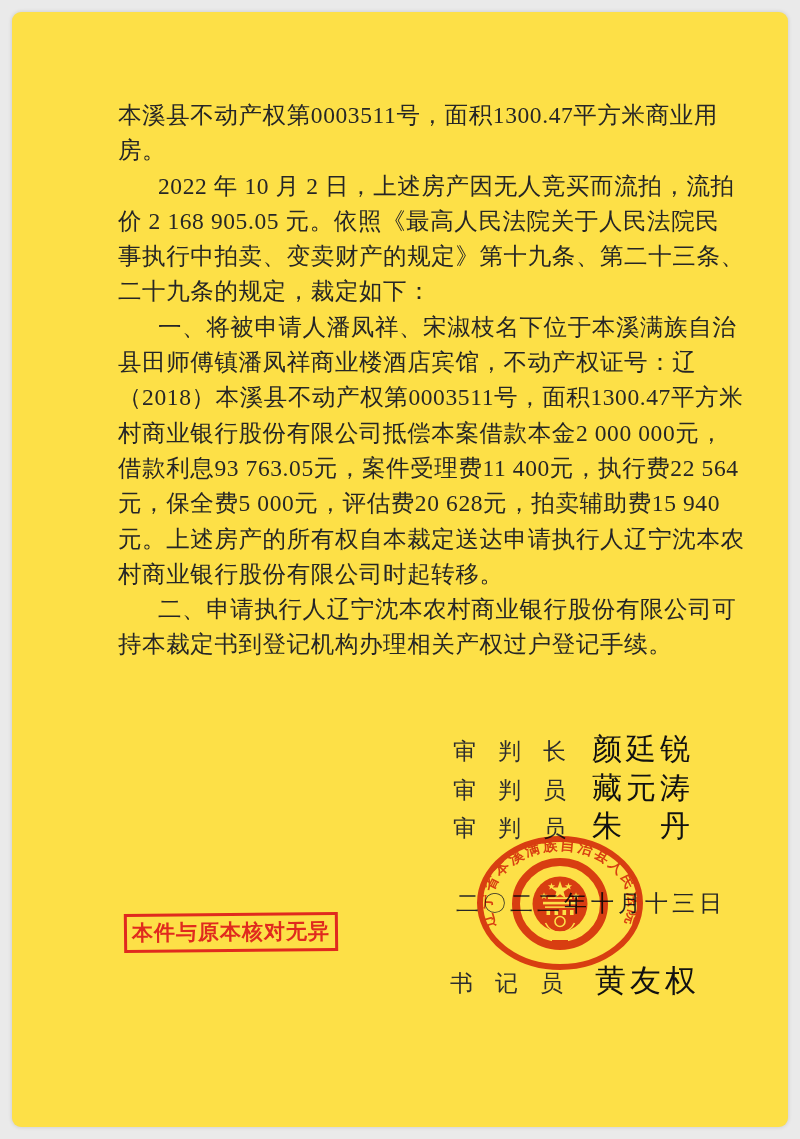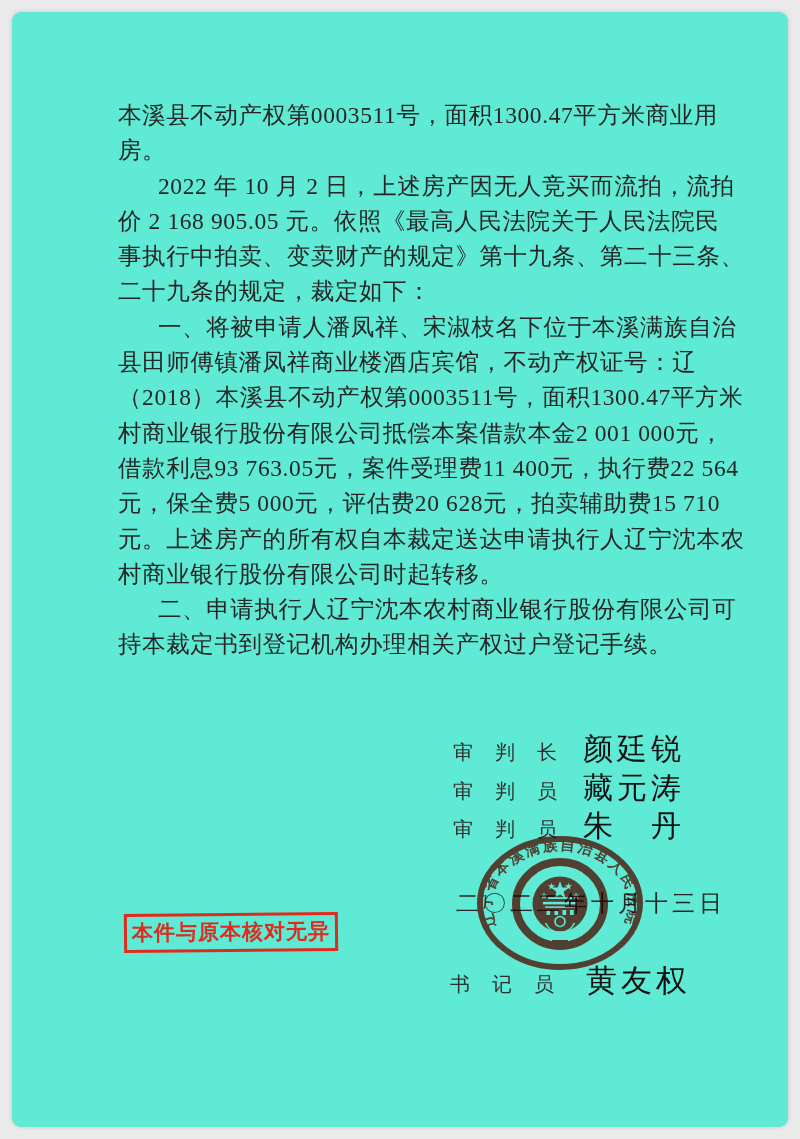--- a/index.html
+++ b/index.html
@@ -4,34 +4,34 @@
 <style>
   html,body{margin:0;padding:0;}
   body{
     width:800px;height:1139px;
     background:#eaeaea;
     font-family:"Liberation Serif","DejaVu Serif",serif;
     position:relative;overflow:hidden;
   }
   .paper{
     position:absolute;left:12px;top:12px;width:776px;height:1115px;
-    background:#5eead4;border-radius:9px;
+    background:#fde047;border-radius:9px;
     box-shadow:0 0 4px rgba(0,0,0,.15);
   }
   
   .body-text{
     position:absolute;left:106px;top:86px;width:586px;
     color:#262626;font-size:23.5px;letter-spacing:.6px;
   }
   .line{height:35.3px;line-height:35.3px;white-space:nowrap;}
   .line.indent{padding-left:40px;text-align:right;}
   
   .sig-block{position:absolute;left:441px;top:718px;color:#262626;}
   .sig-row{height:38.5px;line-height:38.5px;white-space:nowrap;}
-  .role{font-size:20px;letter-spacing:22px;color:#2e2e2e;}
+  .role{font-size:23px;letter-spacing:22px;color:#2e2e2e;}
   .sig-name{font-size:30px;font-weight:normal;letter-spacing:4px;color:#111;margin-left:4px;}
   .date-line{
     position:absolute;left:444px;top:876px;
     font-size:23px;letter-spacing:4px;color:#262626;white-space:nowrap;
   }
   .clerk-row{position:absolute;left:438px;top:948px;white-space:nowrap;}
   .clerk-row .sig-name{margin-left:10px;font-size:31px;}
   
   .seal{
     position:absolute;left:456px;top:815px;width:184px;height:152px;
@@ -55,23 +55,23 @@
   <div class="body-text">
     <div class="line">本溪县不动产权第0003511号，面积1300.47平方米商业用</div>
     <div class="line">房。</div>
     <div class="line indent">2022 年 10 月 2 日，上述房产因无人竞买而流拍，流拍</div>
     <div class="line">价 2 168 905.05 元。依照《最高人民法院关于人民法院民</div>
     <div class="line">事执行中拍卖、变卖财产的规定》第十九条、第二十三条、</div>
     <div class="line">二十九条的规定，裁定如下：</div>
     <div class="line indent">一、将被申请人潘凤祥、宋淑枝名下位于本溪满族自治</div>
     <div class="line">县田师傅镇潘凤祥商业楼酒店宾馆，不动产权证号：辽</div>
     <div class="line">（2018）本溪县不动产权第0003511号，面积1300.47平方米</div>
-    <div class="line">村商业银行股份有限公司抵偿本案借款本金2 001 000元，</div>
+    <div class="line">村商业银行股份有限公司抵偿本案借款本金2 000 000元，</div>
     <div class="line">借款利息93 763.05元，案件受理费11 400元，执行费22 564</div>
-    <div class="line">元，保全费5 000元，评估费20 628元，拍卖辅助费15 710</div>
+    <div class="line">元，保全费5 000元，评估费20 628元，拍卖辅助费15 940</div>
     <div class="line">元。上述房产的所有权自本裁定送达申请执行人辽宁沈本农</div>
     <div class="line">村商业银行股份有限公司时起转移。</div>
     <div class="line indent">二、申请执行人辽宁沈本农村商业银行股份有限公司可</div>
     <div class="line">持本裁定书到登记机构办理相关产权过户登记手续。</div>
   </div>
 
   <div class="sig-block">
     <div class="sig-row">
       <span class="role">审判长</span><span class="sig-name">颜廷锐</span>
     </div>

